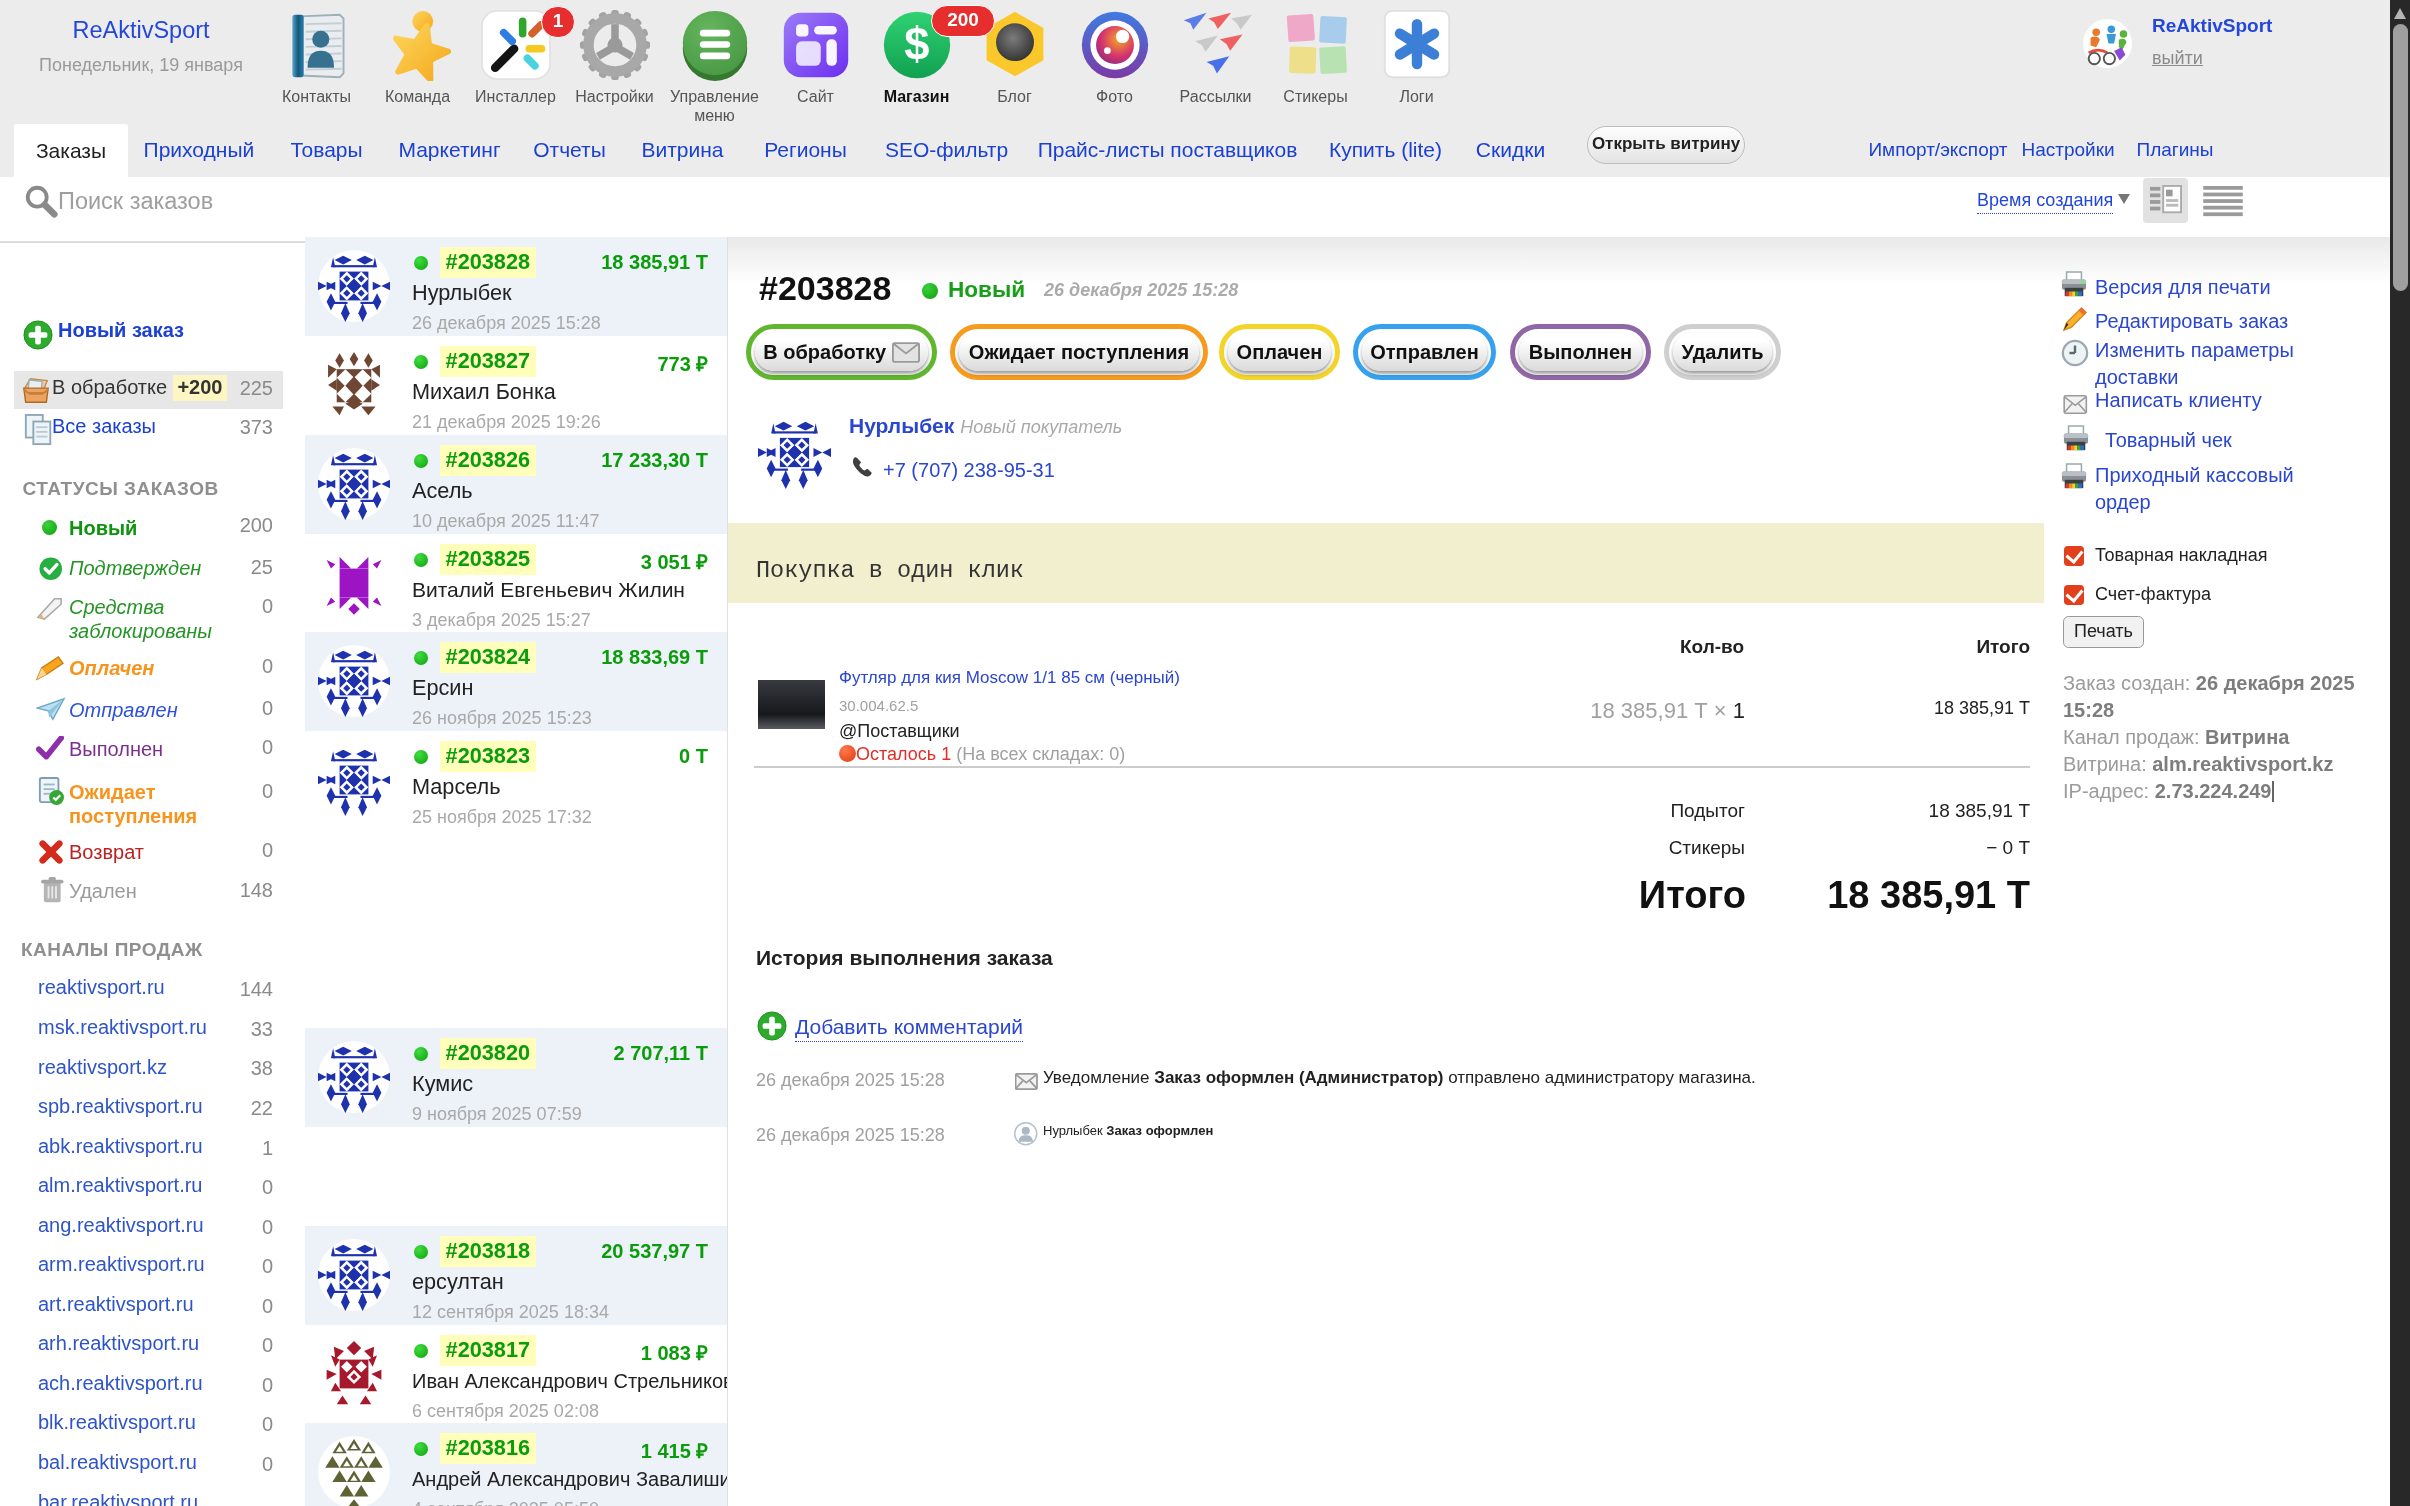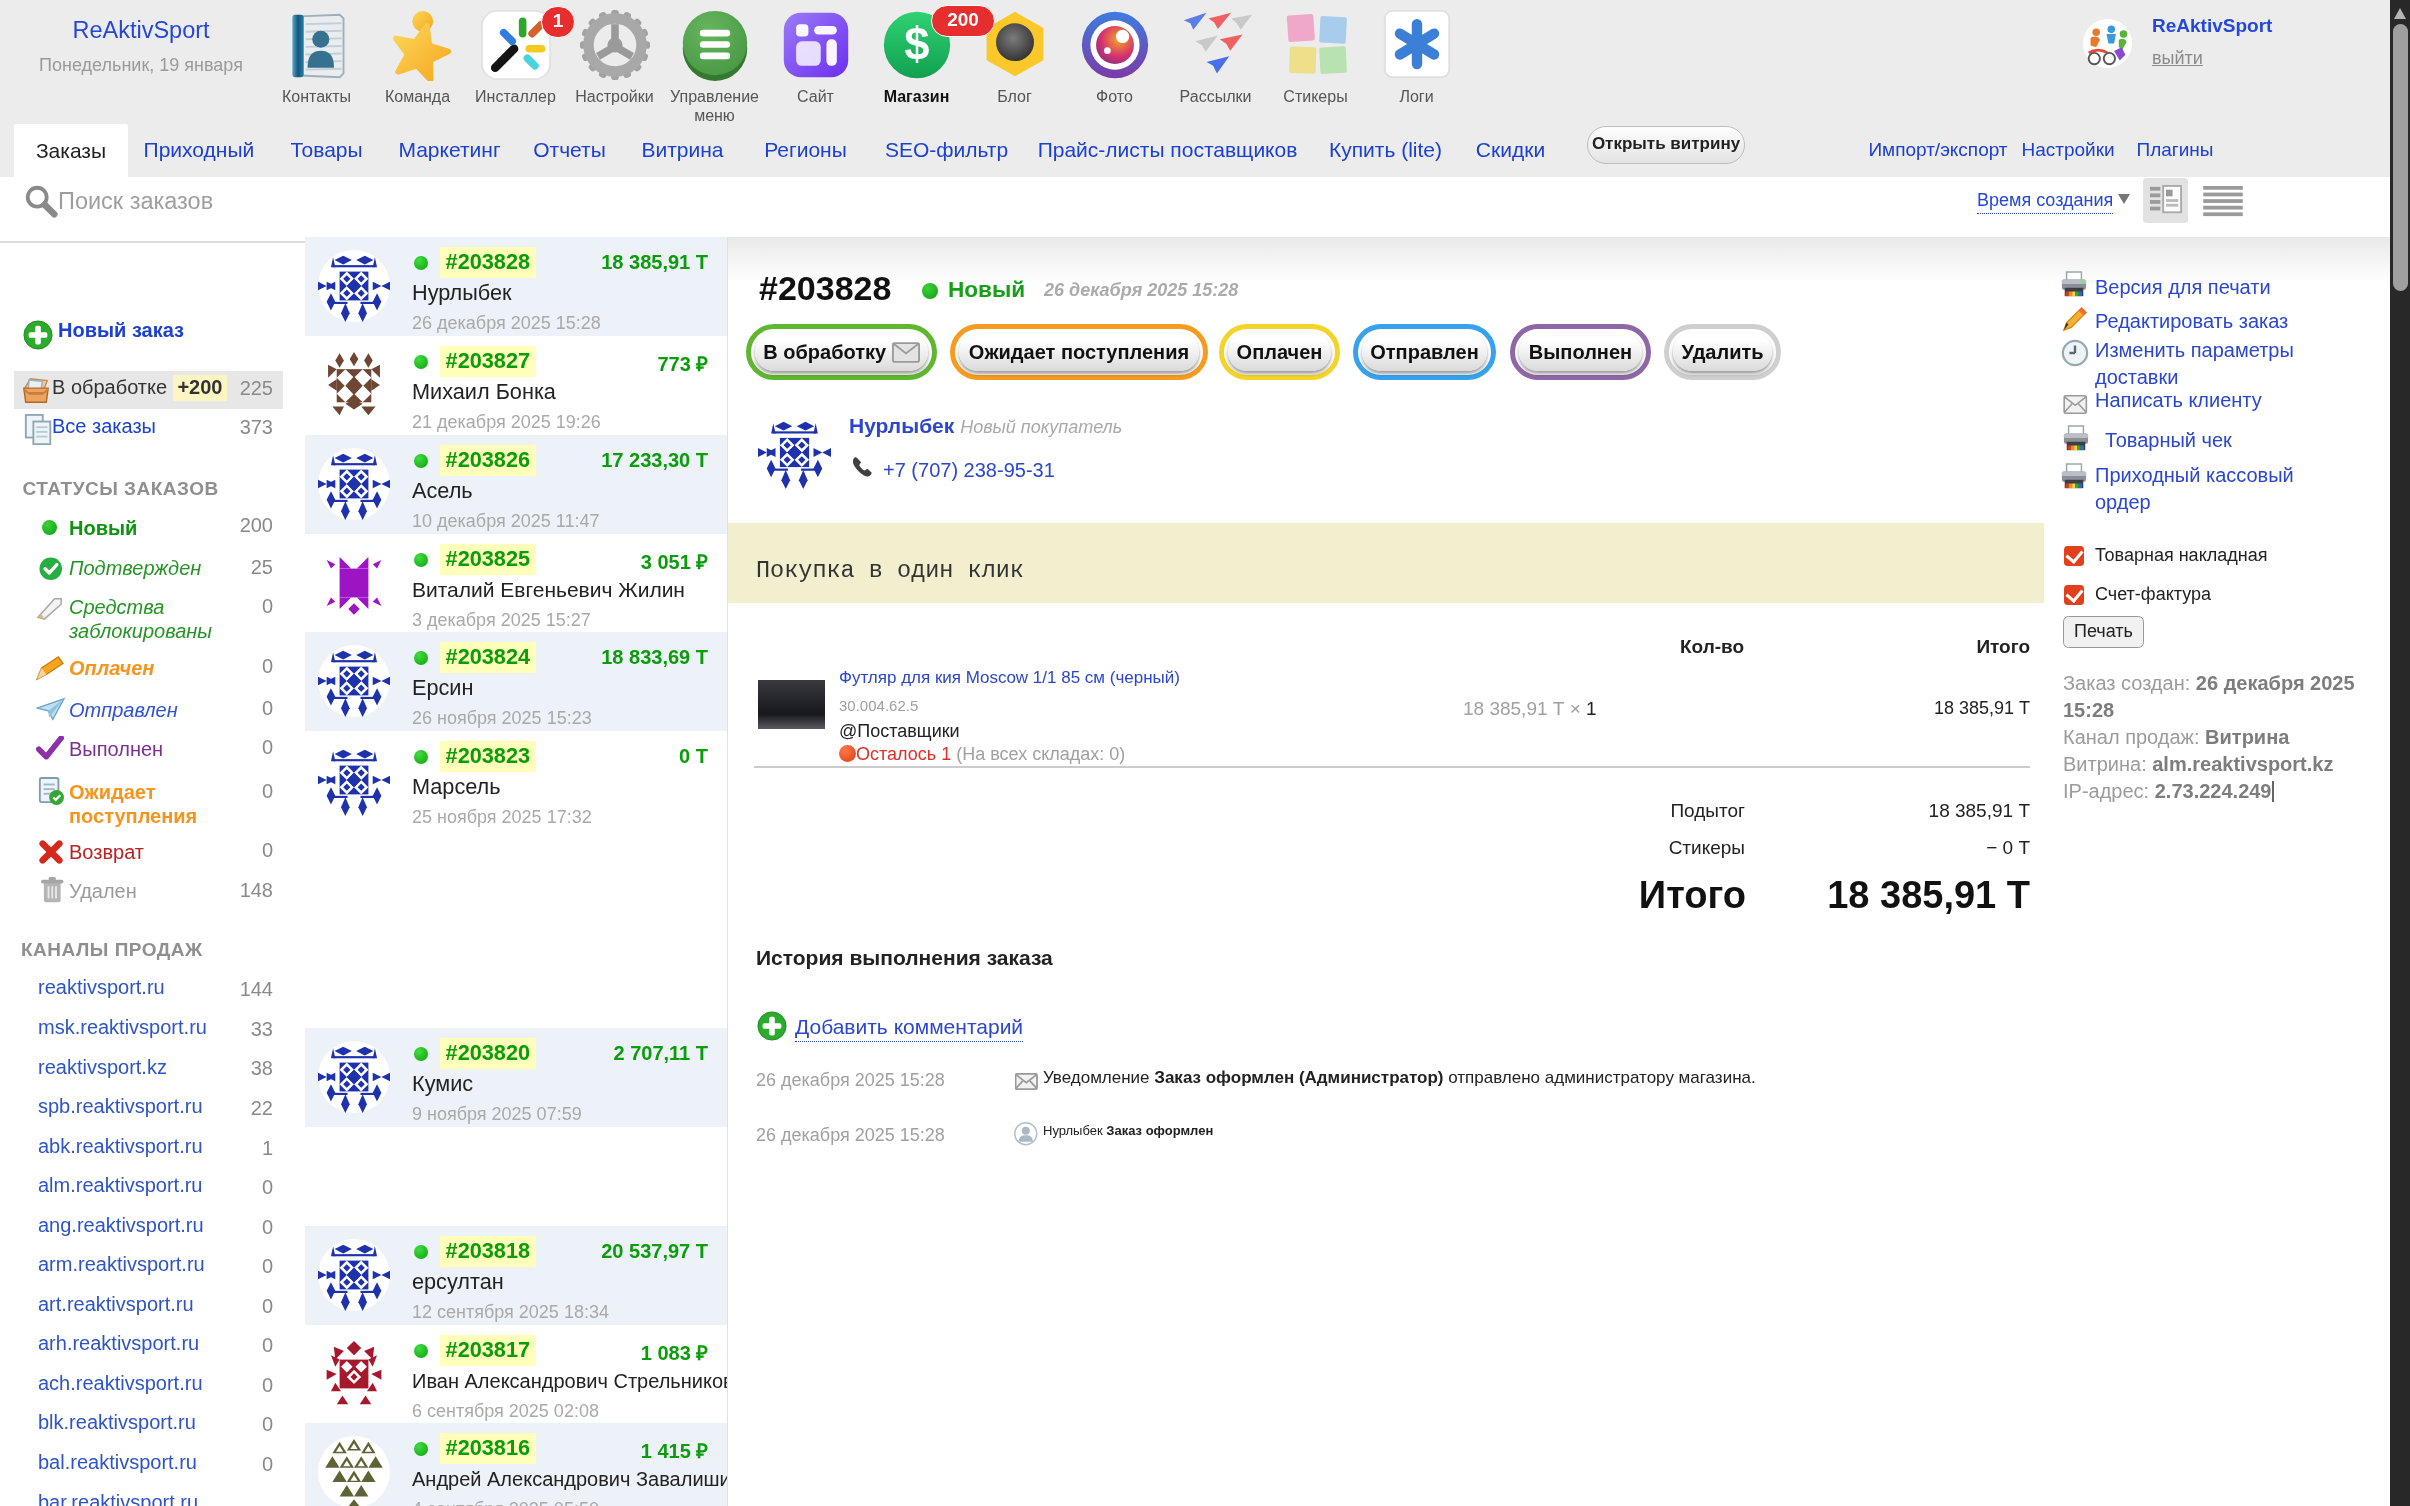--- a/index.html
+++ b/index.html
@@ -777,21 +777,21 @@
       <span>Покупка в один клик</span>
     </div>
 <div class="abs" style="left:937px;top:399px;width:94px;text-align:center;font-size:19px;font-weight:bold;color:#222">Кол-во</div>
 <div class="abs" style="left:1208px;top:399px;width:94px;text-align:right;font-size:19px;font-weight:bold;color:#222">Итого</div>
 <div class="abs" style="left:30px;top:443px;width:67px;height:49px;background:linear-gradient(#383a40,#17181c 70%,#5a5c62)"></div>
 <div class="abs" style="left:111px;top:431px;font-size:17px;color:#2b46cf">Футляр для кия Moscow 1/1 85 см (черный)</div>
 <div class="abs" style="left:111px;top:460px;font-size:15px;color:#a0a0a0">30.004.62.5</div>
 <div class="abs" style="left:111px;top:484px;font-size:18px;color:#222">@Поставщики</div>
 <div class="abs" style="left:111px;top:507px;font-size:18px;color:#a0a0a0">
  <span style="display:inline-block;width:17px;height:17px;border-radius:50%;background:radial-gradient(circle at 35% 30%,#ff7a4d,#e03a10);vertical-align:-1.9px"></span><span style="color:#e03028">Осталось 1</span> (На всех складах: 0)</div>
-<div class="abs" style="left:735px;top:461px;width:282px;font-size:19px;color:#a0a0a0">18 385,91 Т × <span style="color:#222">1</span></div>
+<div class="abs" style="left:735px;top:461px;width:282px;text-align:right;font-size:22px;color:#a0a0a0">18 385,91 Т × <span style="color:#222">1</span></div>
 <div class="abs" style="left:1114px;top:461px;width:188px;text-align:right;font-size:18px;color:#222">18 385,91 Т</div>
 <div class="abs" style="left:26px;top:529px;width:1276px;height:1.9px;background:#ccc"></div>
 <div class="abs" style="left:735px;top:563px;width:282px;text-align:right;font-size:19px;color:#222">Подытог</div>
 <div class="abs" style="left:1114px;top:563px;width:188px;text-align:right;font-size:19px;color:#222">18 385,91 Т</div>
 <div class="abs" style="left:735px;top:600px;width:282px;text-align:right;font-size:19px;color:#222">Стикеры</div>
 <div class="abs" style="left:1114px;top:600px;width:188px;text-align:right;font-size:19px;color:#222">− 0 Т</div>
 <div class="abs" style="left:736px;top:637px;width:282px;text-align:right;font-size:38px;font-weight:bold;color:#111">Итого</div>
 <div class="abs" style="left:1020px;top:637px;width:282px;text-align:right;font-size:38px;font-weight:bold;color:#111">18 385,91 Т</div>
 <div class="abs" style="left:28px;top:709px;font-size:21px;font-weight:bold;color:#222">История выполнения заказа</div>
 <svg class="abs" style="left:29px;top:774px" width="30" height="30" viewBox="0 0 32 32">

